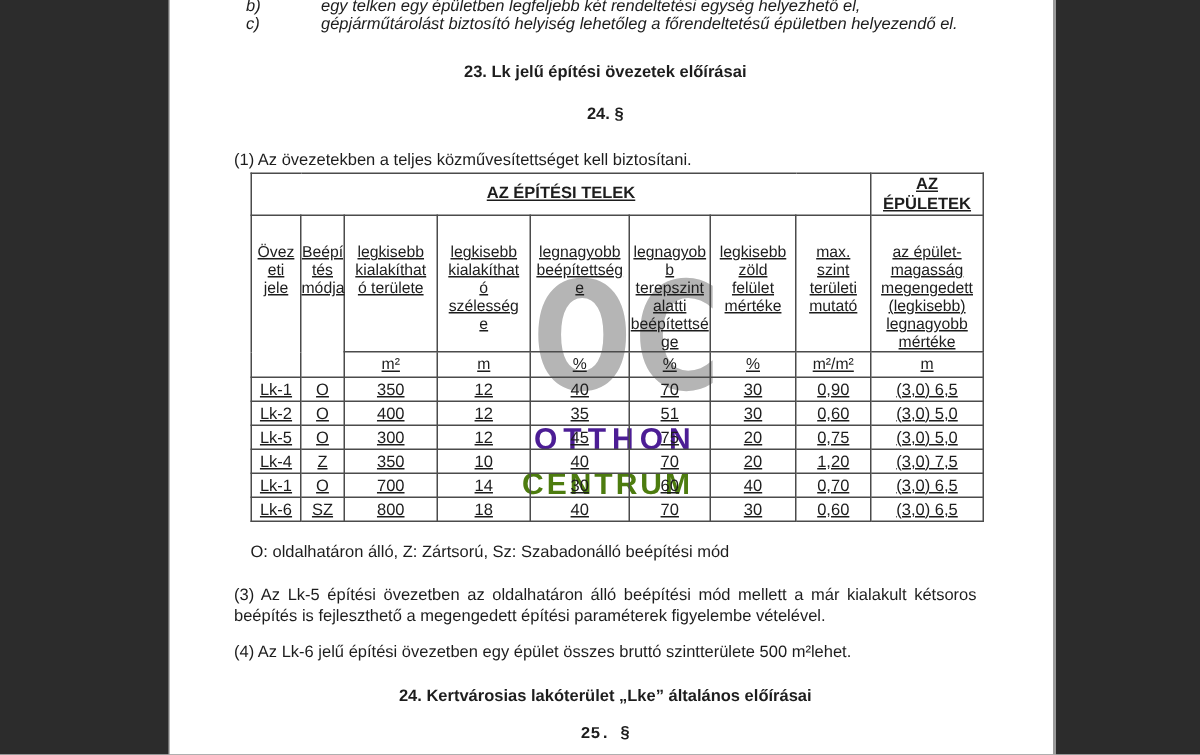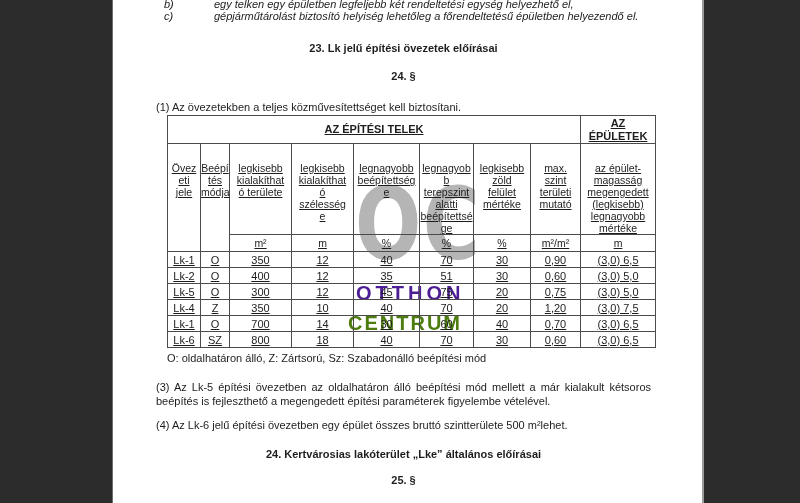--- a/index.html
+++ b/index.html
@@ -46,25 +46,25 @@
   }
   .intro-row { display:flex; font-style:italic; line-height:12px; }
   .intro-row.first { margin-top:-2px; }
   .intro-label { margin-left:8px; width:50px; flex:none; }
   .intro-text { flex:1; }
   .h-center { text-align:center; font-weight:bold; font-size:11px; line-height:13px; }
   .heading-23 { margin-top:20px;text-align:center; }
   .section-24 { margin-top:15px; }
   .para-1 { margin-top:17px; }
   .para-2 { margin-top:6px; text-align:justify; line-height:13.5px; }
-  .note { margin-top:3px; margin-left:11px; }
+  .note { margin-top:13px; margin-left:11px; }
   .para-3 { margin-top:15px; text-align:justify; }
   .para-4 { margin-top:10px; }
   .heading-24 { margin-top:16px; }
-  .section-25 { margin-top:13px; }
+  .section-25 { margin-top:13px;font-family:Liberation Mono, monospace; }
   
   table.zoning {
     border-collapse:collapse; table-layout:fixed;
     margin-left:11px; margin-top:1px;
     width:488px;
     background:transparent;
     text-decoration:underline;
   }
   table.zoning th, table.zoning td {
     border:1px solid #4b4b4b;

